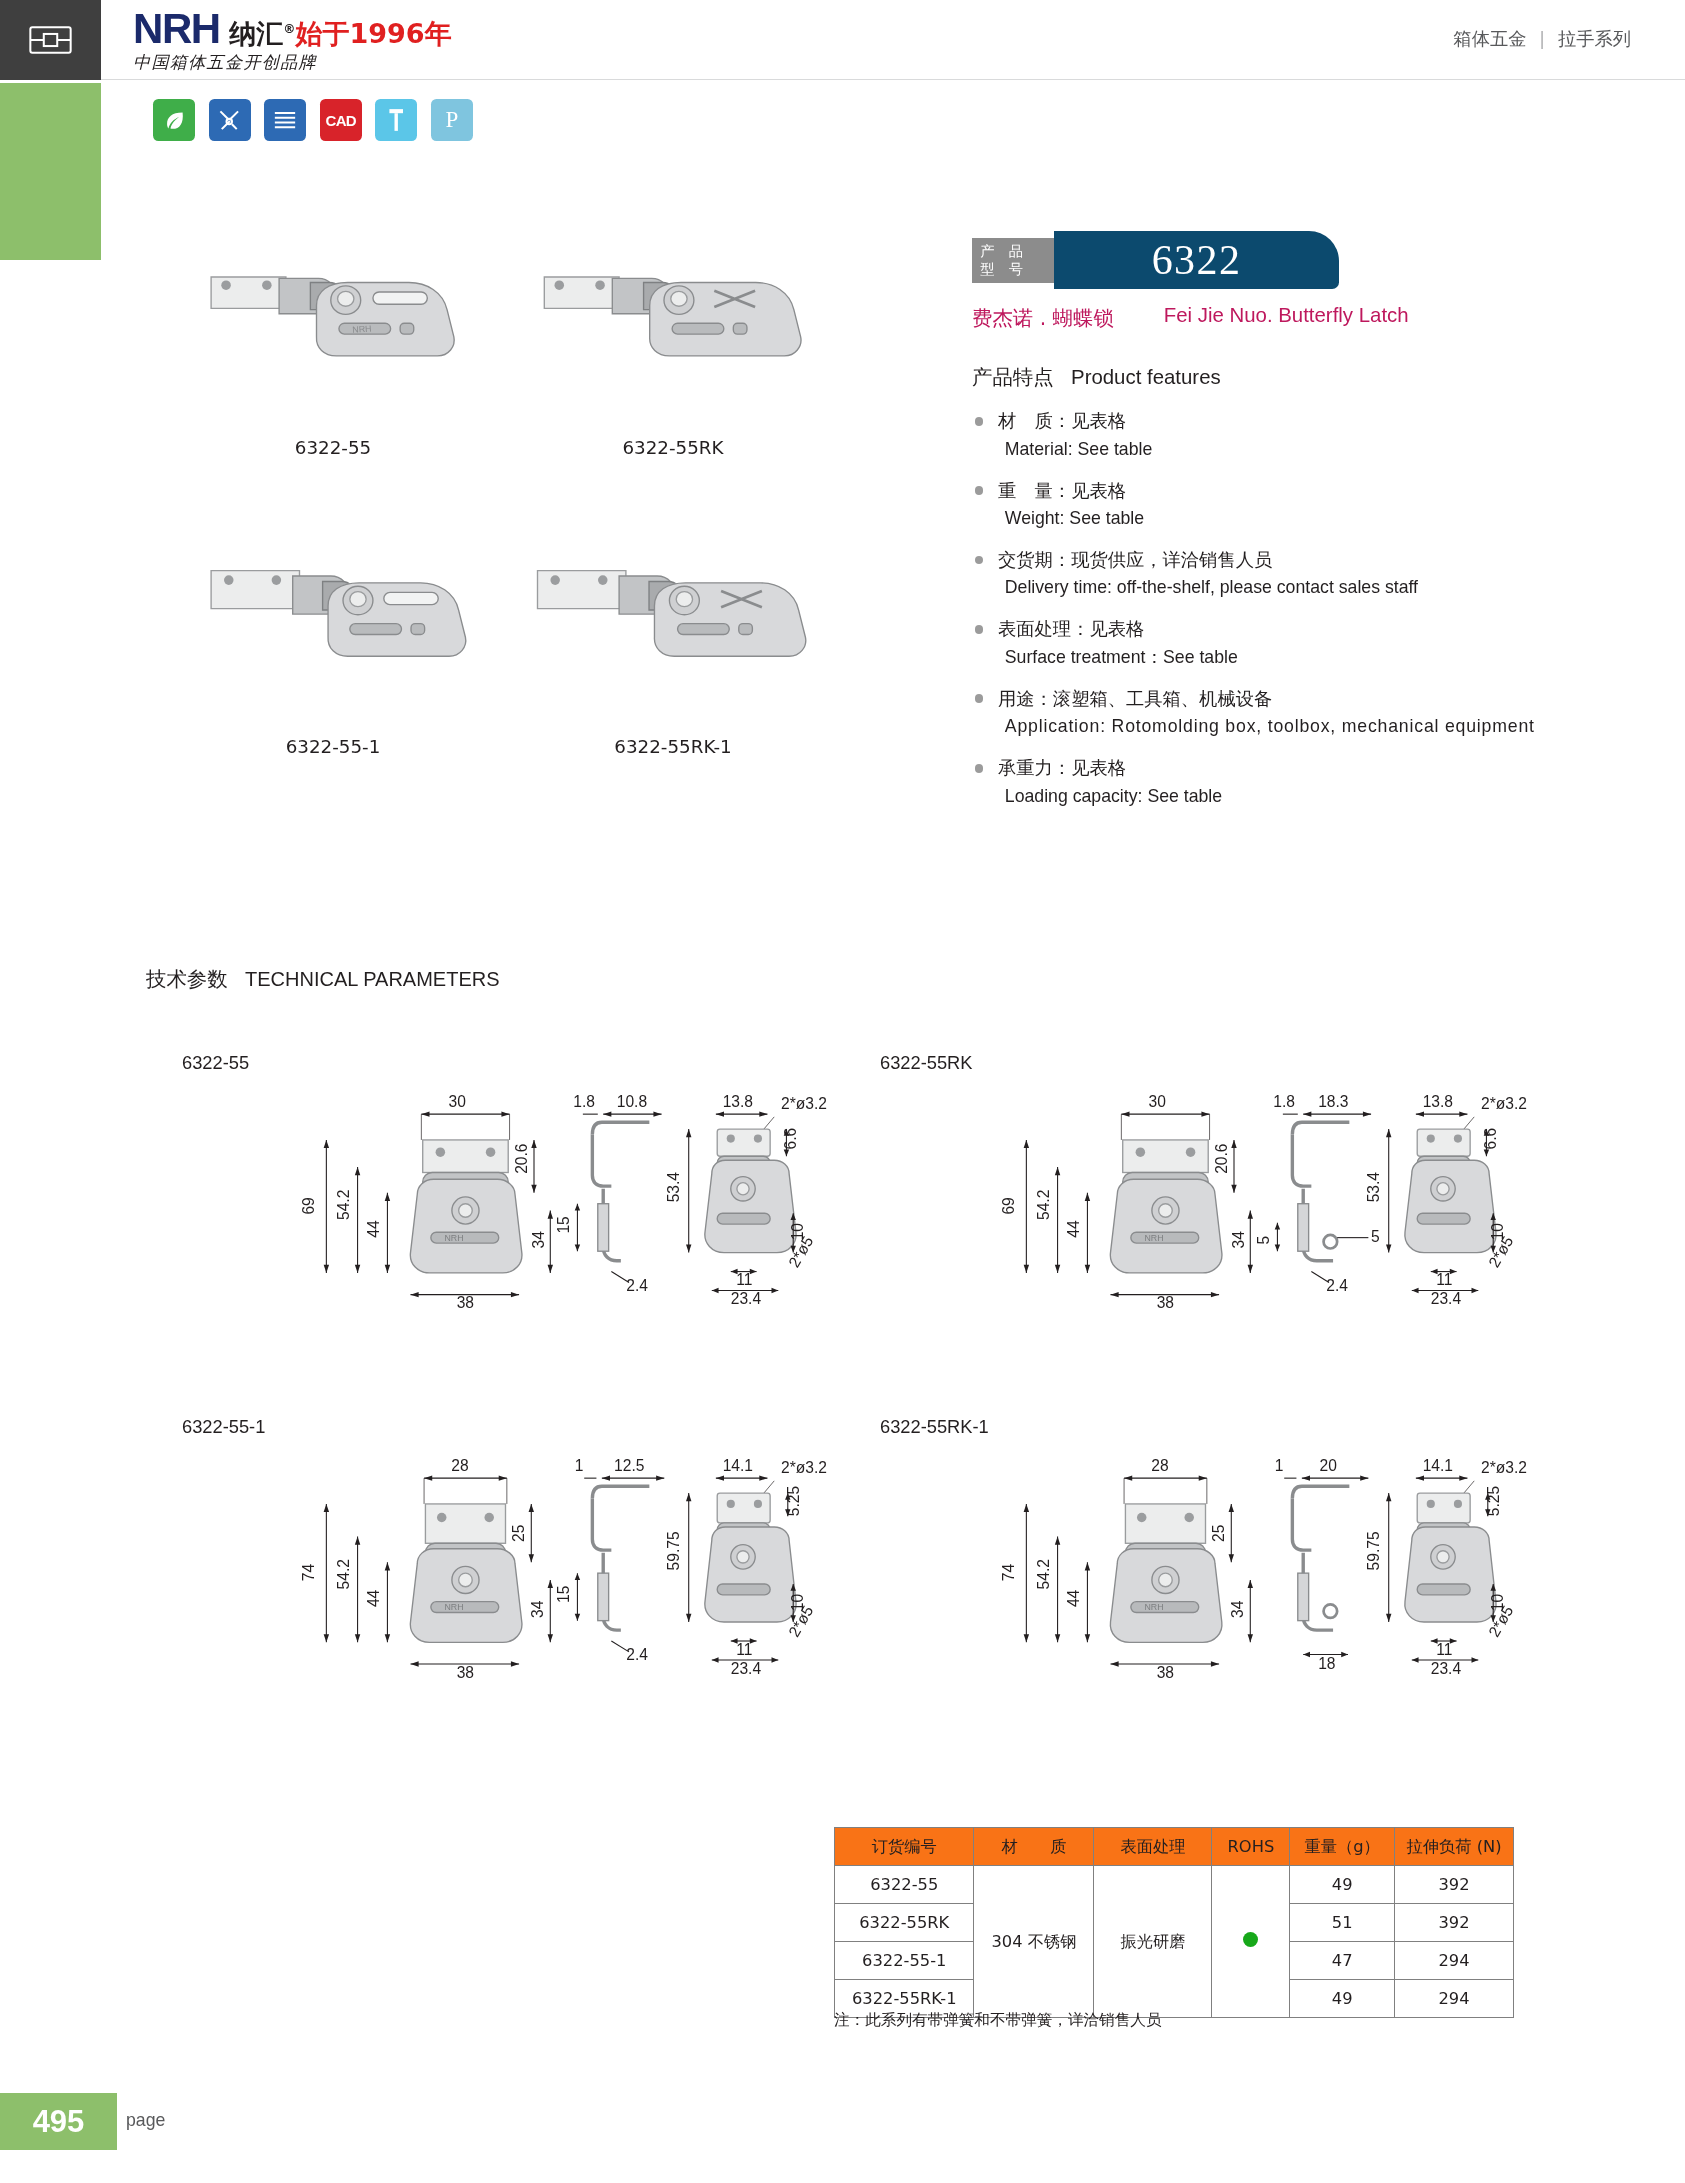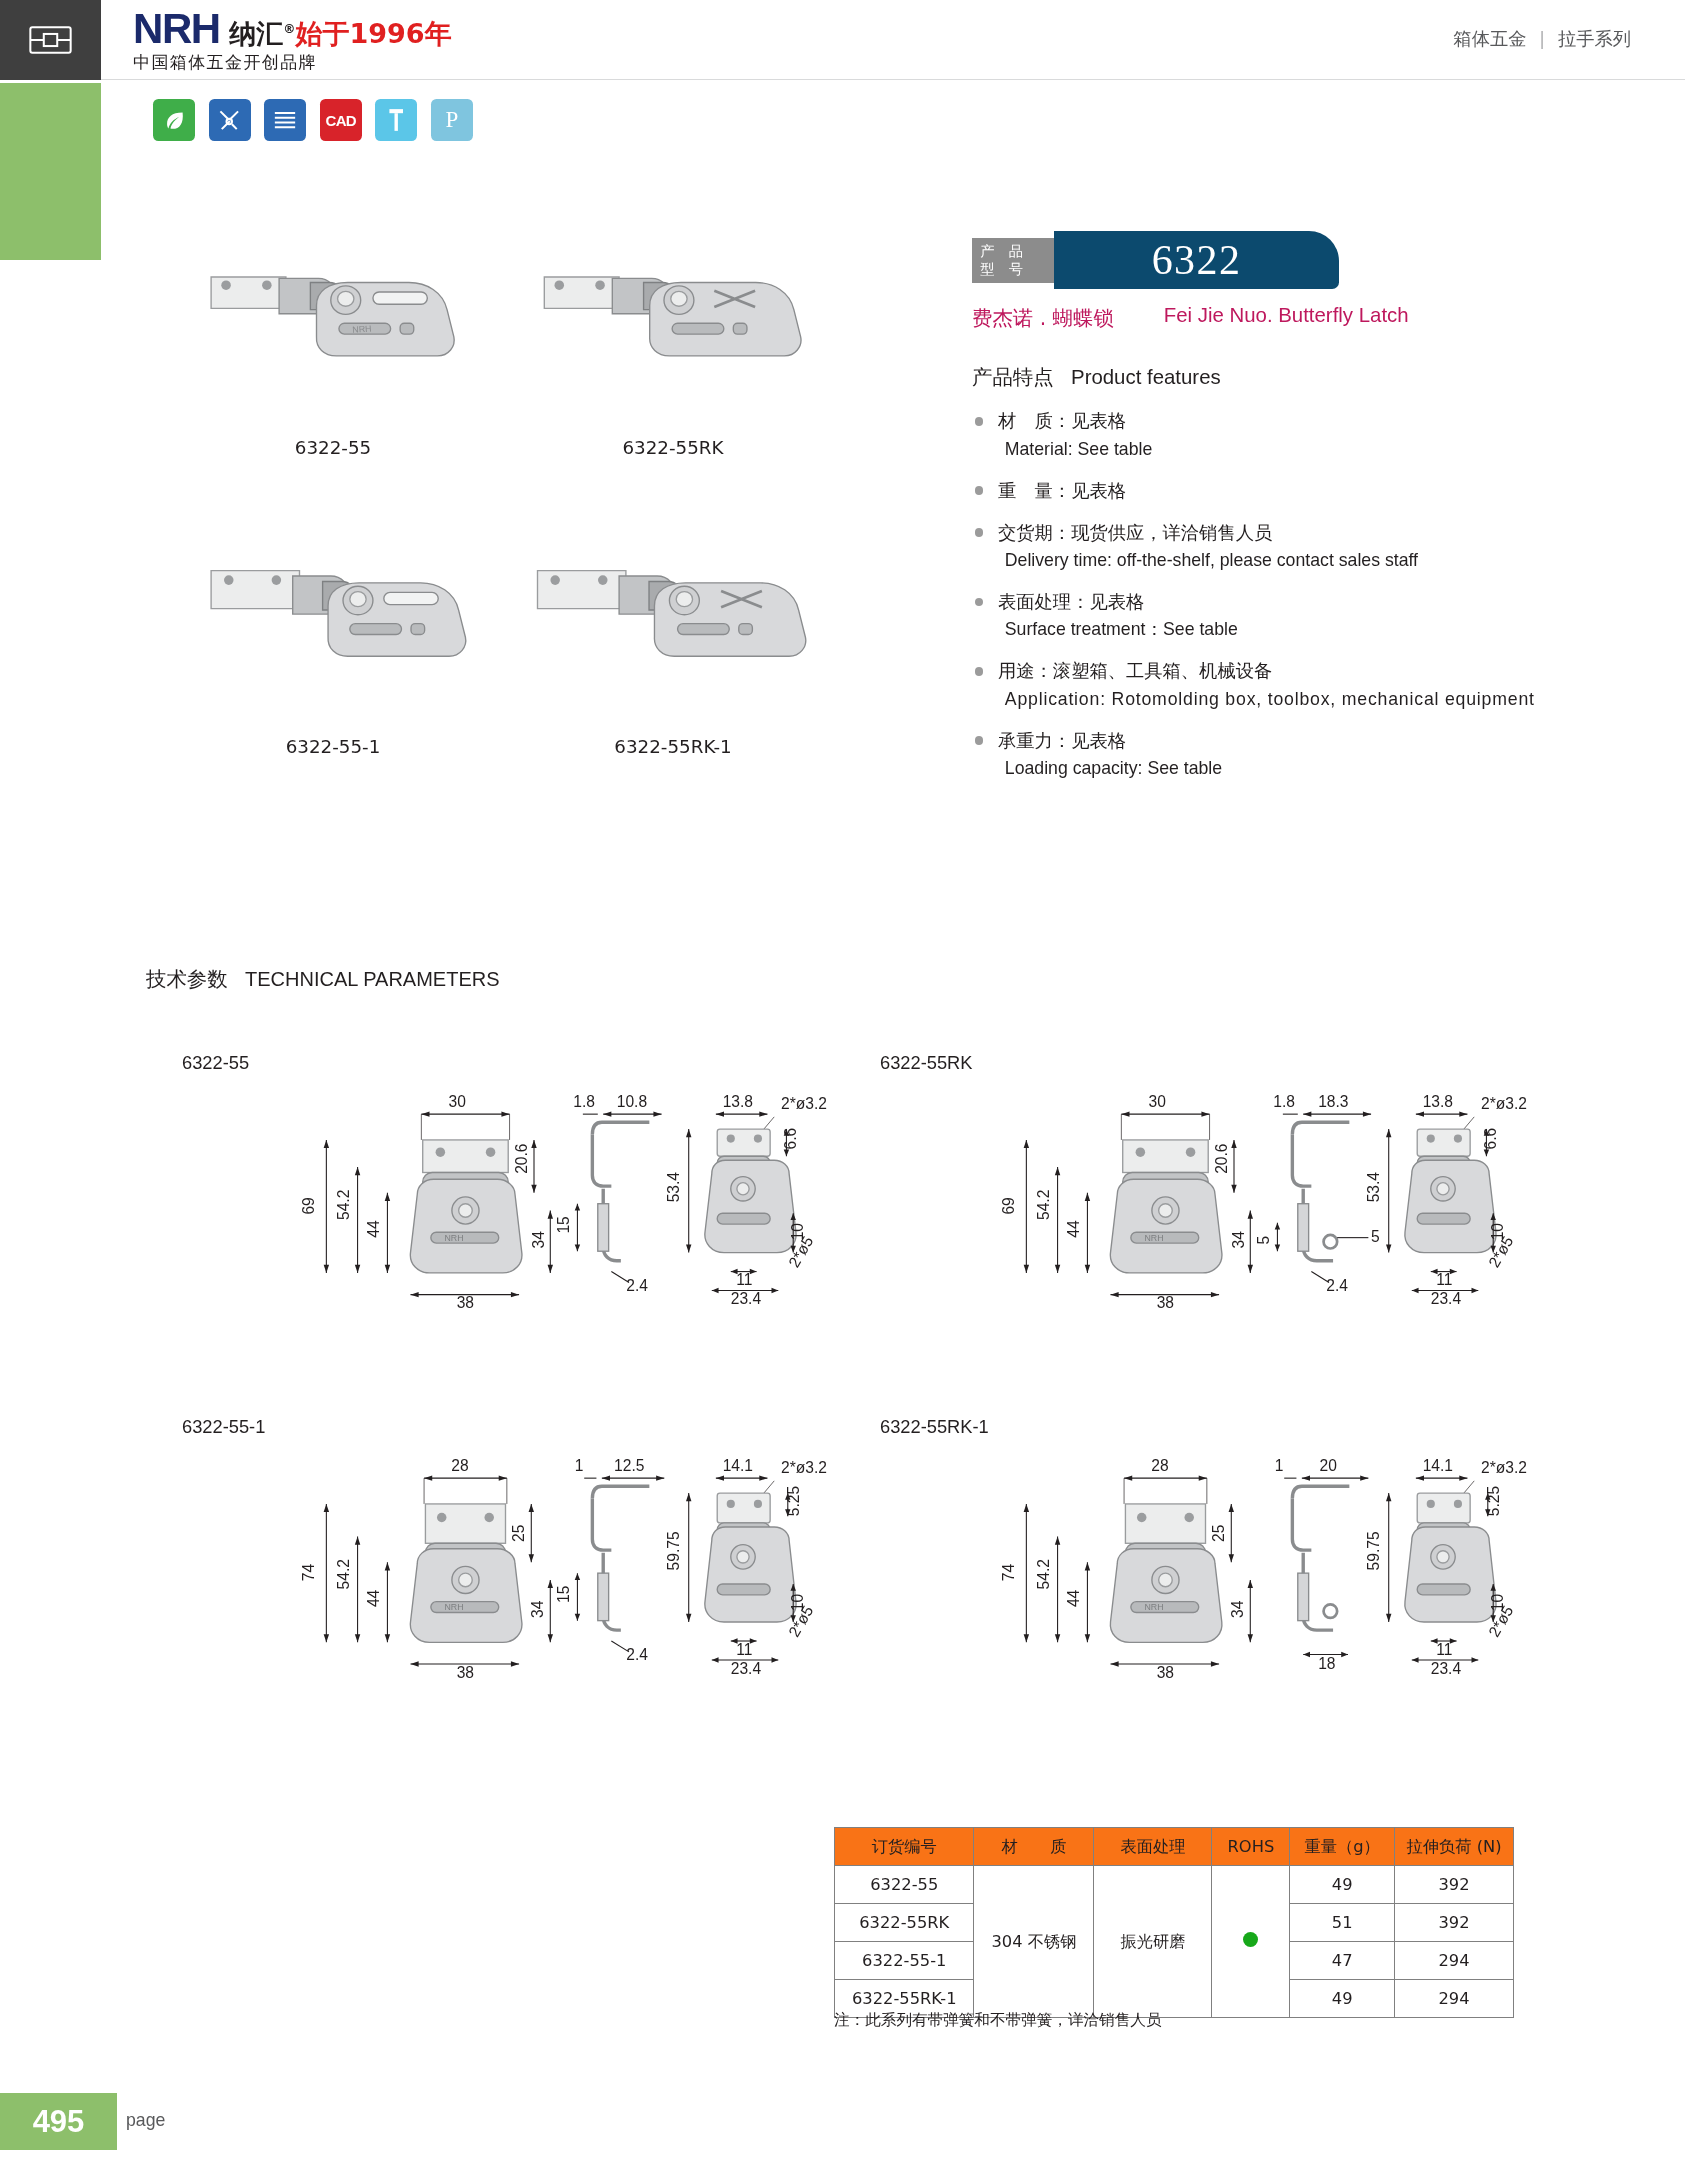--- a/index.html
+++ b/index.html
@@ -45,20 +45,21 @@
   }
   .logo-red { color: #e02020; }
   .logo-sub {
     position: absolute;
     left: 0; top: 41px;
     font-size: 17px;
     color: #231f20;
     letter-spacing: 1.4px;
     font-family: "DejaVu Sans", sans-serif;
     white-space: nowrap;
+    font-style: italic;
   }
   .logo-reg {
     font-size: 12.2px;
     vertical-align: super;
   }
   .header-right {
     position: absolute;
     right: 54px; top: 26px;
     font-size: 18.3px;
     color: #58595b;
@@ -449,20 +450,21 @@
     <span class="en">Product features</span>
   </div>
 
   <div class="feat-list">
     <div class="feat-item">
       <div class="feat-cn">材　质：见表格</div>
       <div class="feat-en">Material: See table</div>
     </div>
     <div class="feat-item">
       <div class="feat-cn">重　量：见表格</div>
+      <div class="feat-en">Weight: See table</div>
     </div>
     <div class="feat-item">
       <div class="feat-cn">交货期：现货供应，详洽销售人员</div>
       <div class="feat-en">Delivery time: off-the-shelf, please contact sales staff</div>
     </div>
     <div class="feat-item">
       <div class="feat-cn">表面处理：见表格</div>
       <div class="feat-en">Surface treatment：See table</div>
     </div>
     <div class="feat-item">

